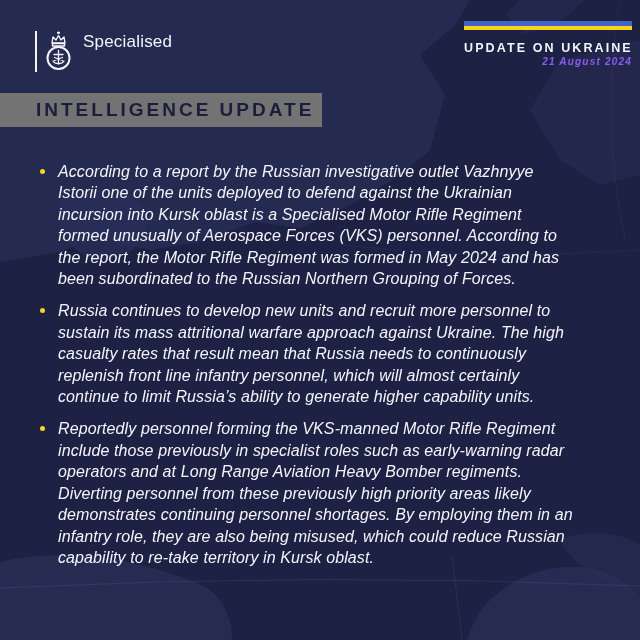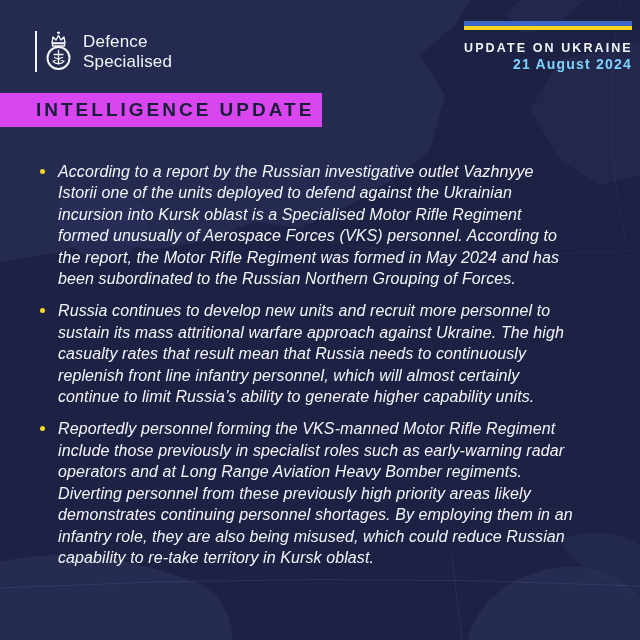--- a/index.html
+++ b/index.html
@@ -22,28 +22,28 @@
 
   .update-block{position:absolute;top:21px;right:8px;width:168px;text-align:right;}
   .flag-stripe{width:168px;height:9px;display:flex;flex-direction:column;}
   .flag-blue{height:5px;background:#3f66c6;}
   .flag-yellow{height:4px;background:#f6d51c;}
   .update-title{
     margin-top:11px;color:#f4f5f9;font-weight:bold;
     font-size:12.5px;letter-spacing:2.1px;white-space:nowrap;
   }
   .update-date{
-    margin-top:1px;color:#7dd3fc;font-weight:bold;
-    font-size:14px;letter-spacing:1.2px;white-space:nowrap;
+    margin-top:1px;color:#8b5cf6;font-weight:bold;font-style:italic;
+    font-size:10px;letter-spacing:1.2px;white-space:nowrap;
   }
 
   
   .banner{
     position:absolute;top:93px;left:0;width:322px;height:34px;
-    background:#d946ef;display:flex;align-items:center;
+    background:#737373;display:flex;align-items:center;
   }
   .banner span{
     padding-left:36px;color:#1a1e3c;font-weight:bold;
     font-size:19px;letter-spacing:3px;white-space:nowrap;
   }
 
   
   .content{position:absolute;top:161px;left:38px;right:10px;}
   .bullet-row{display:flex;margin-bottom:11px;font-style:italic;}
   .bullet-dot{
@@ -95,21 +95,20 @@
       <circle cx="15.5" cy="28" r="11" stroke="#f4f5f9" stroke-width="2" fill="none"></circle>
 
       <g stroke="#f4f5f9" stroke-width="1.3" fill="none" stroke-linecap="round">
         <path d="M15.5 20.5 V34"></path>
         <path d="M11 24.5 H20"></path>
         <path d="M10 31 C12 34.5 19 34.5 21 31"></path>
         <path d="M11.5 27.5 L19.5 30.5 M19.5 27.5 L11.5 30.5"></path>
       </g>
     </svg>
     <div class="logo-text">
-      <div>Defence</div>
       <div>Specialised</div>
     </div>
   </div>
 
   <div class="update-block">
     <div class="flag-stripe">
       <div class="flag-blue"></div>
       <div class="flag-yellow"></div>
     </div>
     <div class="update-title">UPDATE ON UKRAINE</div>

